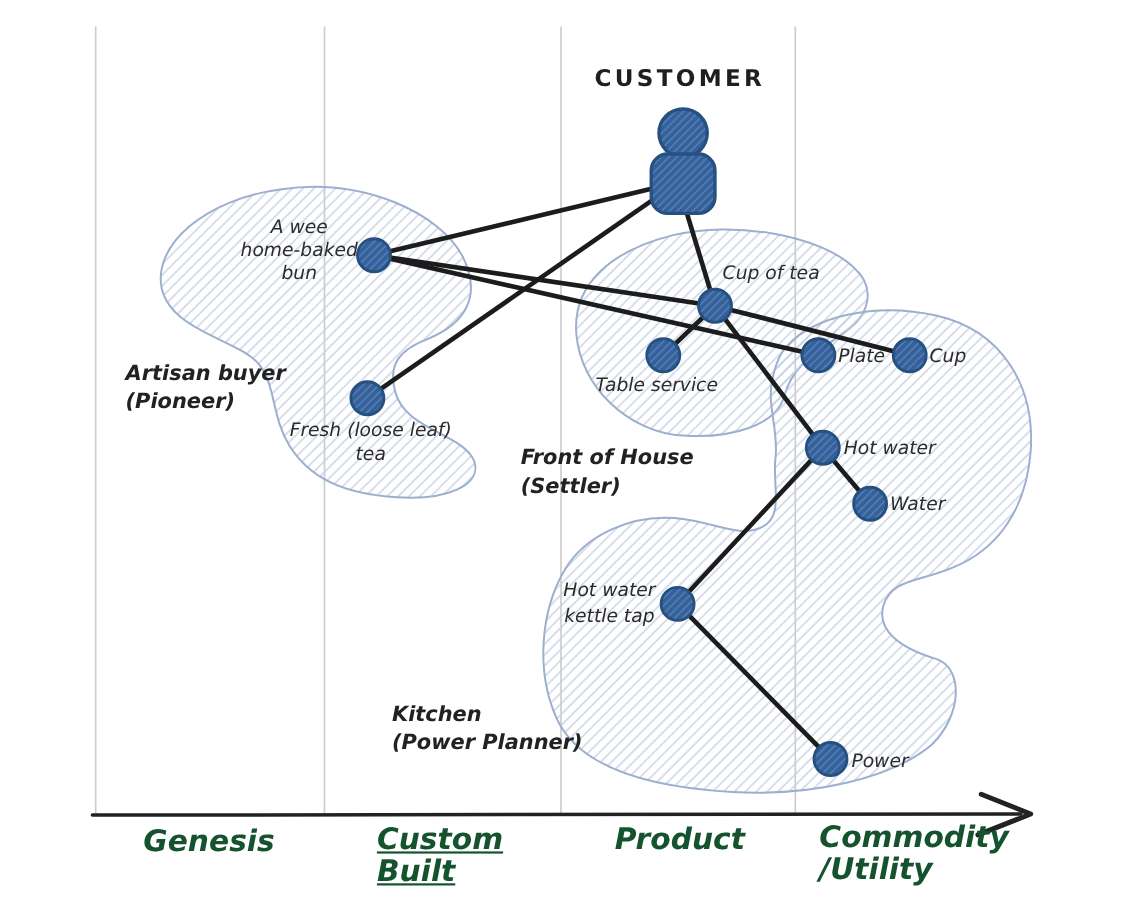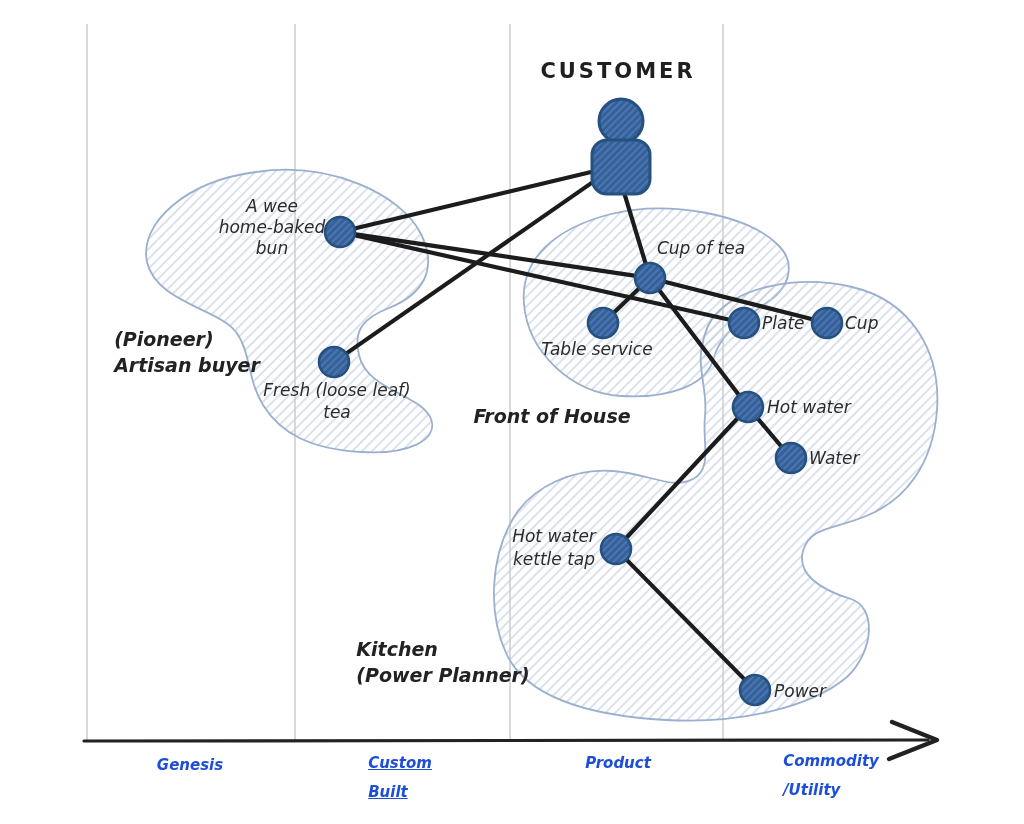--- a/index.html
+++ b/index.html
@@ -34,23 +34,23 @@
     font-style: italic;
     font-weight: bold;
     font-size: 19px;
     line-height: 26px;
     color: #222222;
   }
   .group-label span { display: block; }
   .axis-label {
     font-style: italic;
     font-weight: 600;
-    font-size: 15px;
+    font-size: 27px;
     line-height: 29px;
-    color: #1d4ed8;
+    color: #14532d;
   }
   .axis-label span { display: block; }
 </style>
 </head>
 <body>
 
 <div id="stage">
 
   <svg id="map-svg" width="1024" height="824" viewBox="0 0 1024 824">
     <defs>
@@ -114,25 +114,26 @@
       </g>
     <g id="layer-axis">
         <line x1="84" y1="741" x2="928" y2="740" stroke="#222222" stroke-width="3.2" stroke-linecap="round"></line>
         <path d="M 892,722 L 937,740 L 889,759" fill="none" stroke="#222222" stroke-width="4.5" stroke-linecap="round" stroke-linejoin="round"></path>
       </g>
   </svg>
 
   <div class="overlay-label customer-title" style="left: 618px; top: 59px;">CUSTOMER</div>
 
   <div class="overlay-label group-label" style="left: 187px; top: 326px;">
+    <span>Artisan buyer</span>
     <span>(Pioneer)</span>
-    <span>Artisan buyer</span>
   </div>
   <div class="overlay-label group-label" style="left: 552px; top: 403px;">
     <span>Front of House</span>
+    <span>(Settler)</span>
   </div>
   <div class="overlay-label group-label" style="left: 443px; top: 636px;">
     <span>Kitchen</span>
     <span>(Power Planner)</span>
   </div>
 
   <div class="overlay-label axis-label" style="left: 190px; top: 751px;">
     <span>Genesis</span>
     <span></span>
   </div>

